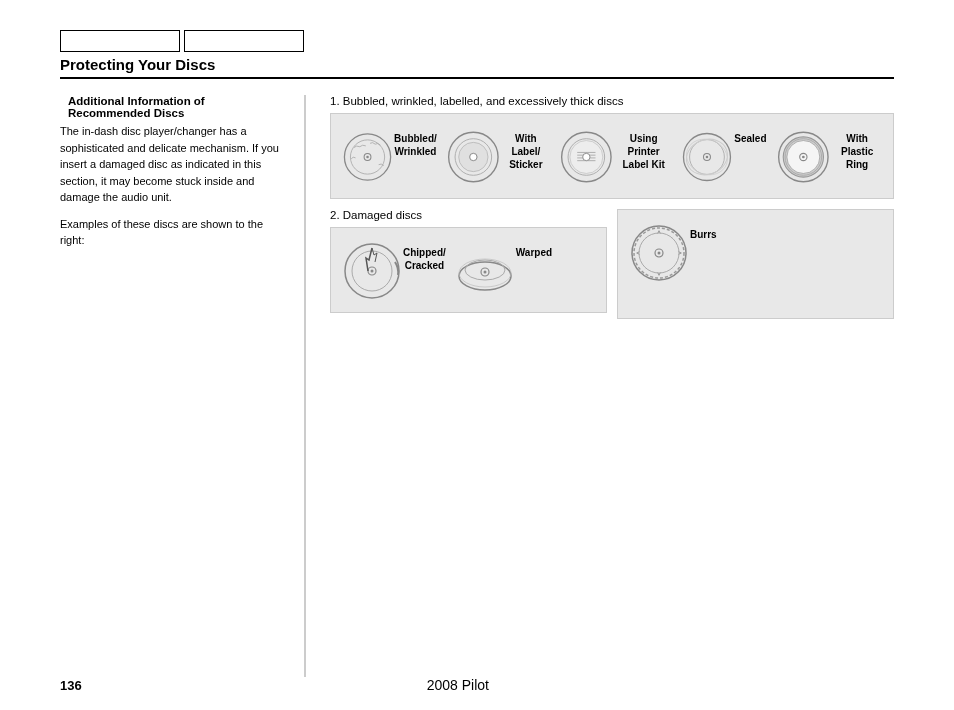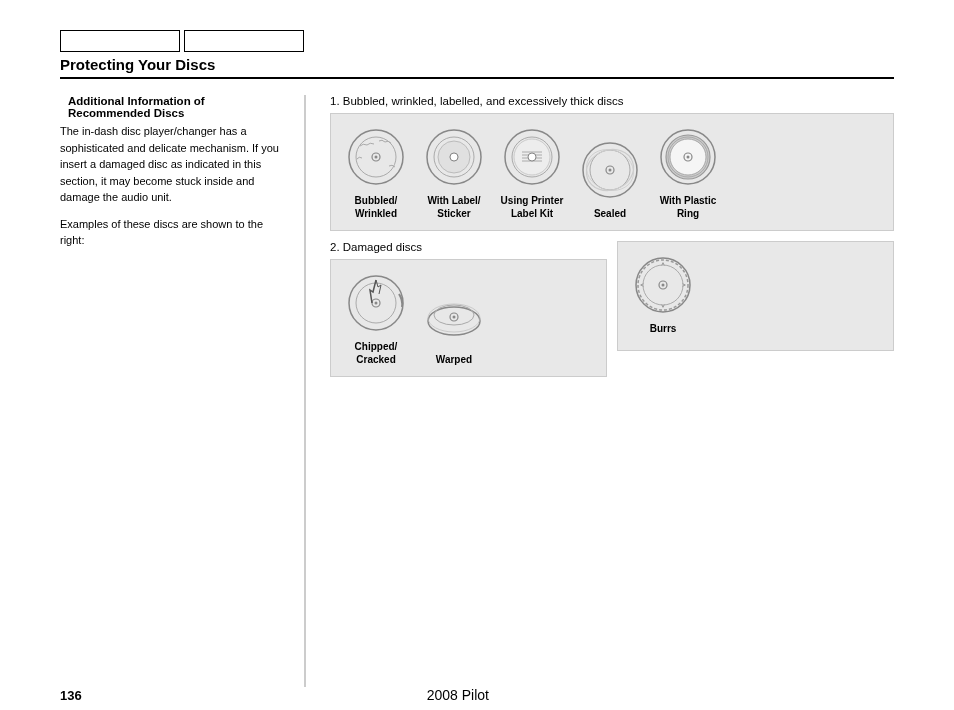--- a/index.html
+++ b/index.html
@@ -8,21 +8,21 @@
       height: 710px;
       background: #fff;
       font-family: Arial, Helvetica, sans-serif;
       font-size: 12px;
       color: #000;
       overflow: hidden;
     }
     .page {
       width: 954px;
       height: 710px;
-      padding: 30px 60px 7px 60px;
+      padding: 30px 60px 17px 60px;
       display: flex;
       flex-direction: column;
     }
     
     .nav-tabs {
       display: flex;
       gap: 4px;
       margin-bottom: 4px;
     }
     .nav-tab {
@@ -85,22 +85,21 @@
       padding: 12px 10px 10px 10px;
       margin-bottom: 10px;
     }
     .disc-row {
       display: flex;
       align-items: flex-end;
       gap: 8px;
     }
     .disc-item {
       display: flex;
-      flex-direction: column;
-      align-items: center;
+      flex-direction: row;
       min-width: 70px;
     }
     .disc-item .disc-label {
       font-size: 10px;
       font-weight: bold;
       text-align: center;
       margin-top: 6px;
       line-height: 1.3;
     }
     

